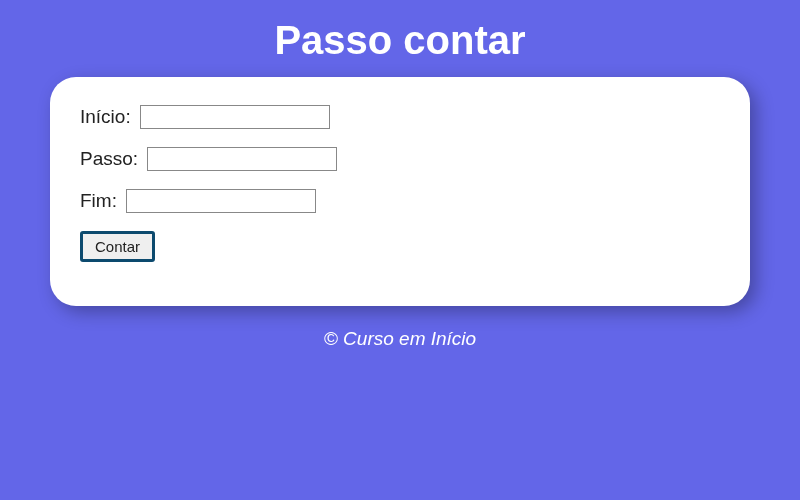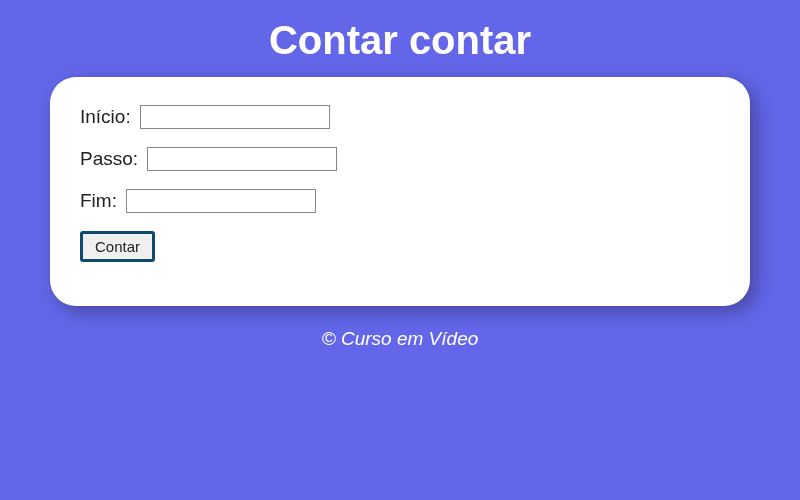--- a/index.html
+++ b/index.html
@@ -70,21 +70,21 @@
     footer p {
       color: #ffffff;
       font-style: italic;
       font-size: 19px;
     }
   </style>
 </head>
 <body>
 
 <header>
-  <h1>Contar contar</h1>
+  <h1>Passo contar</h1>
 </header>
 
 <section>
   <div class="form-row">
     <label>Início:</label>
     <input type="number" value="" style="">
   </div>
 
   <div class="form-row">
     <label>Passo:</label>
@@ -96,14 +96,14 @@
     <input type="number" value="" style="">
   </div>
 
   <div class="button-row">
     <button type="button">Contar</button>
   </div>
 
 </section>
 
 <footer>
-  <p>© Curso em Vídeo</p>
+  <p>© Curso em Início</p>
 </footer>
 
 </body></html>

